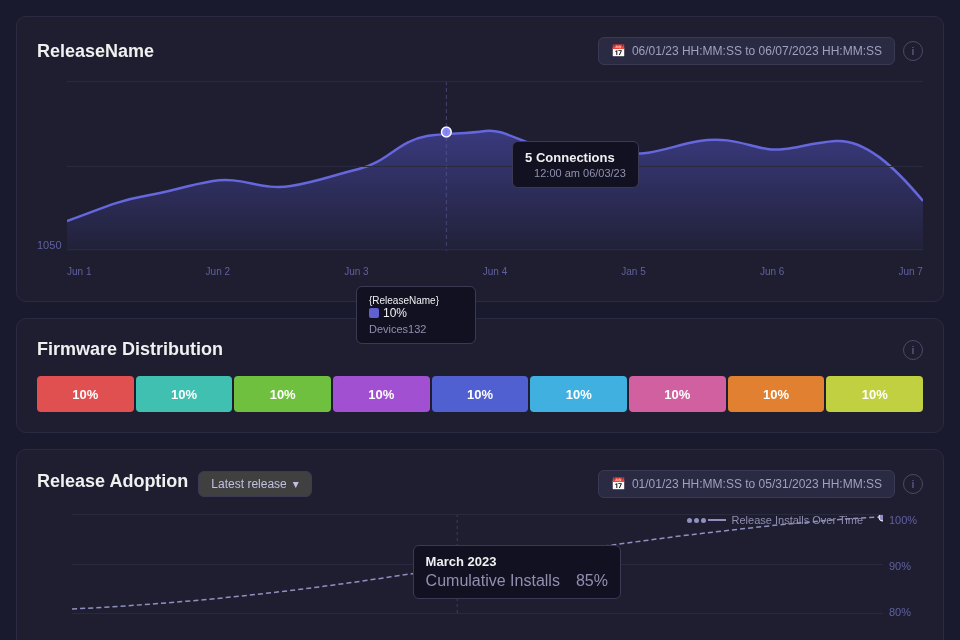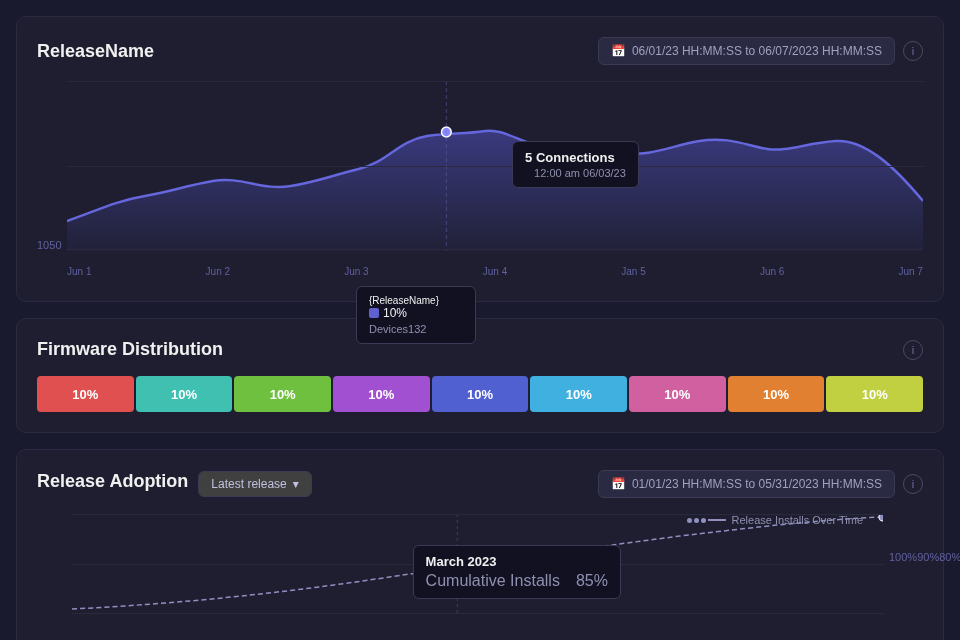--- a/index.html
+++ b/index.html
@@ -239,25 +239,24 @@
       padding-right: 6px;
     }
 
     .adoption-y-right {
       position: absolute;
       right: 0;
       top: 0;
       bottom: 16px;
       width: 40px;
       display: flex;
-      flex-direction: row;
+      flex-direction: column;
       justify-content: space-between;
       align-items: flex-start;
       padding-left: 6px;
-      margin-top: 37px;
     }
 
     .adoption-chart-inner {
       position: absolute;
       left: 35px;
       right: 40px;
       top: 0;
       bottom: 20px;
     }
 

